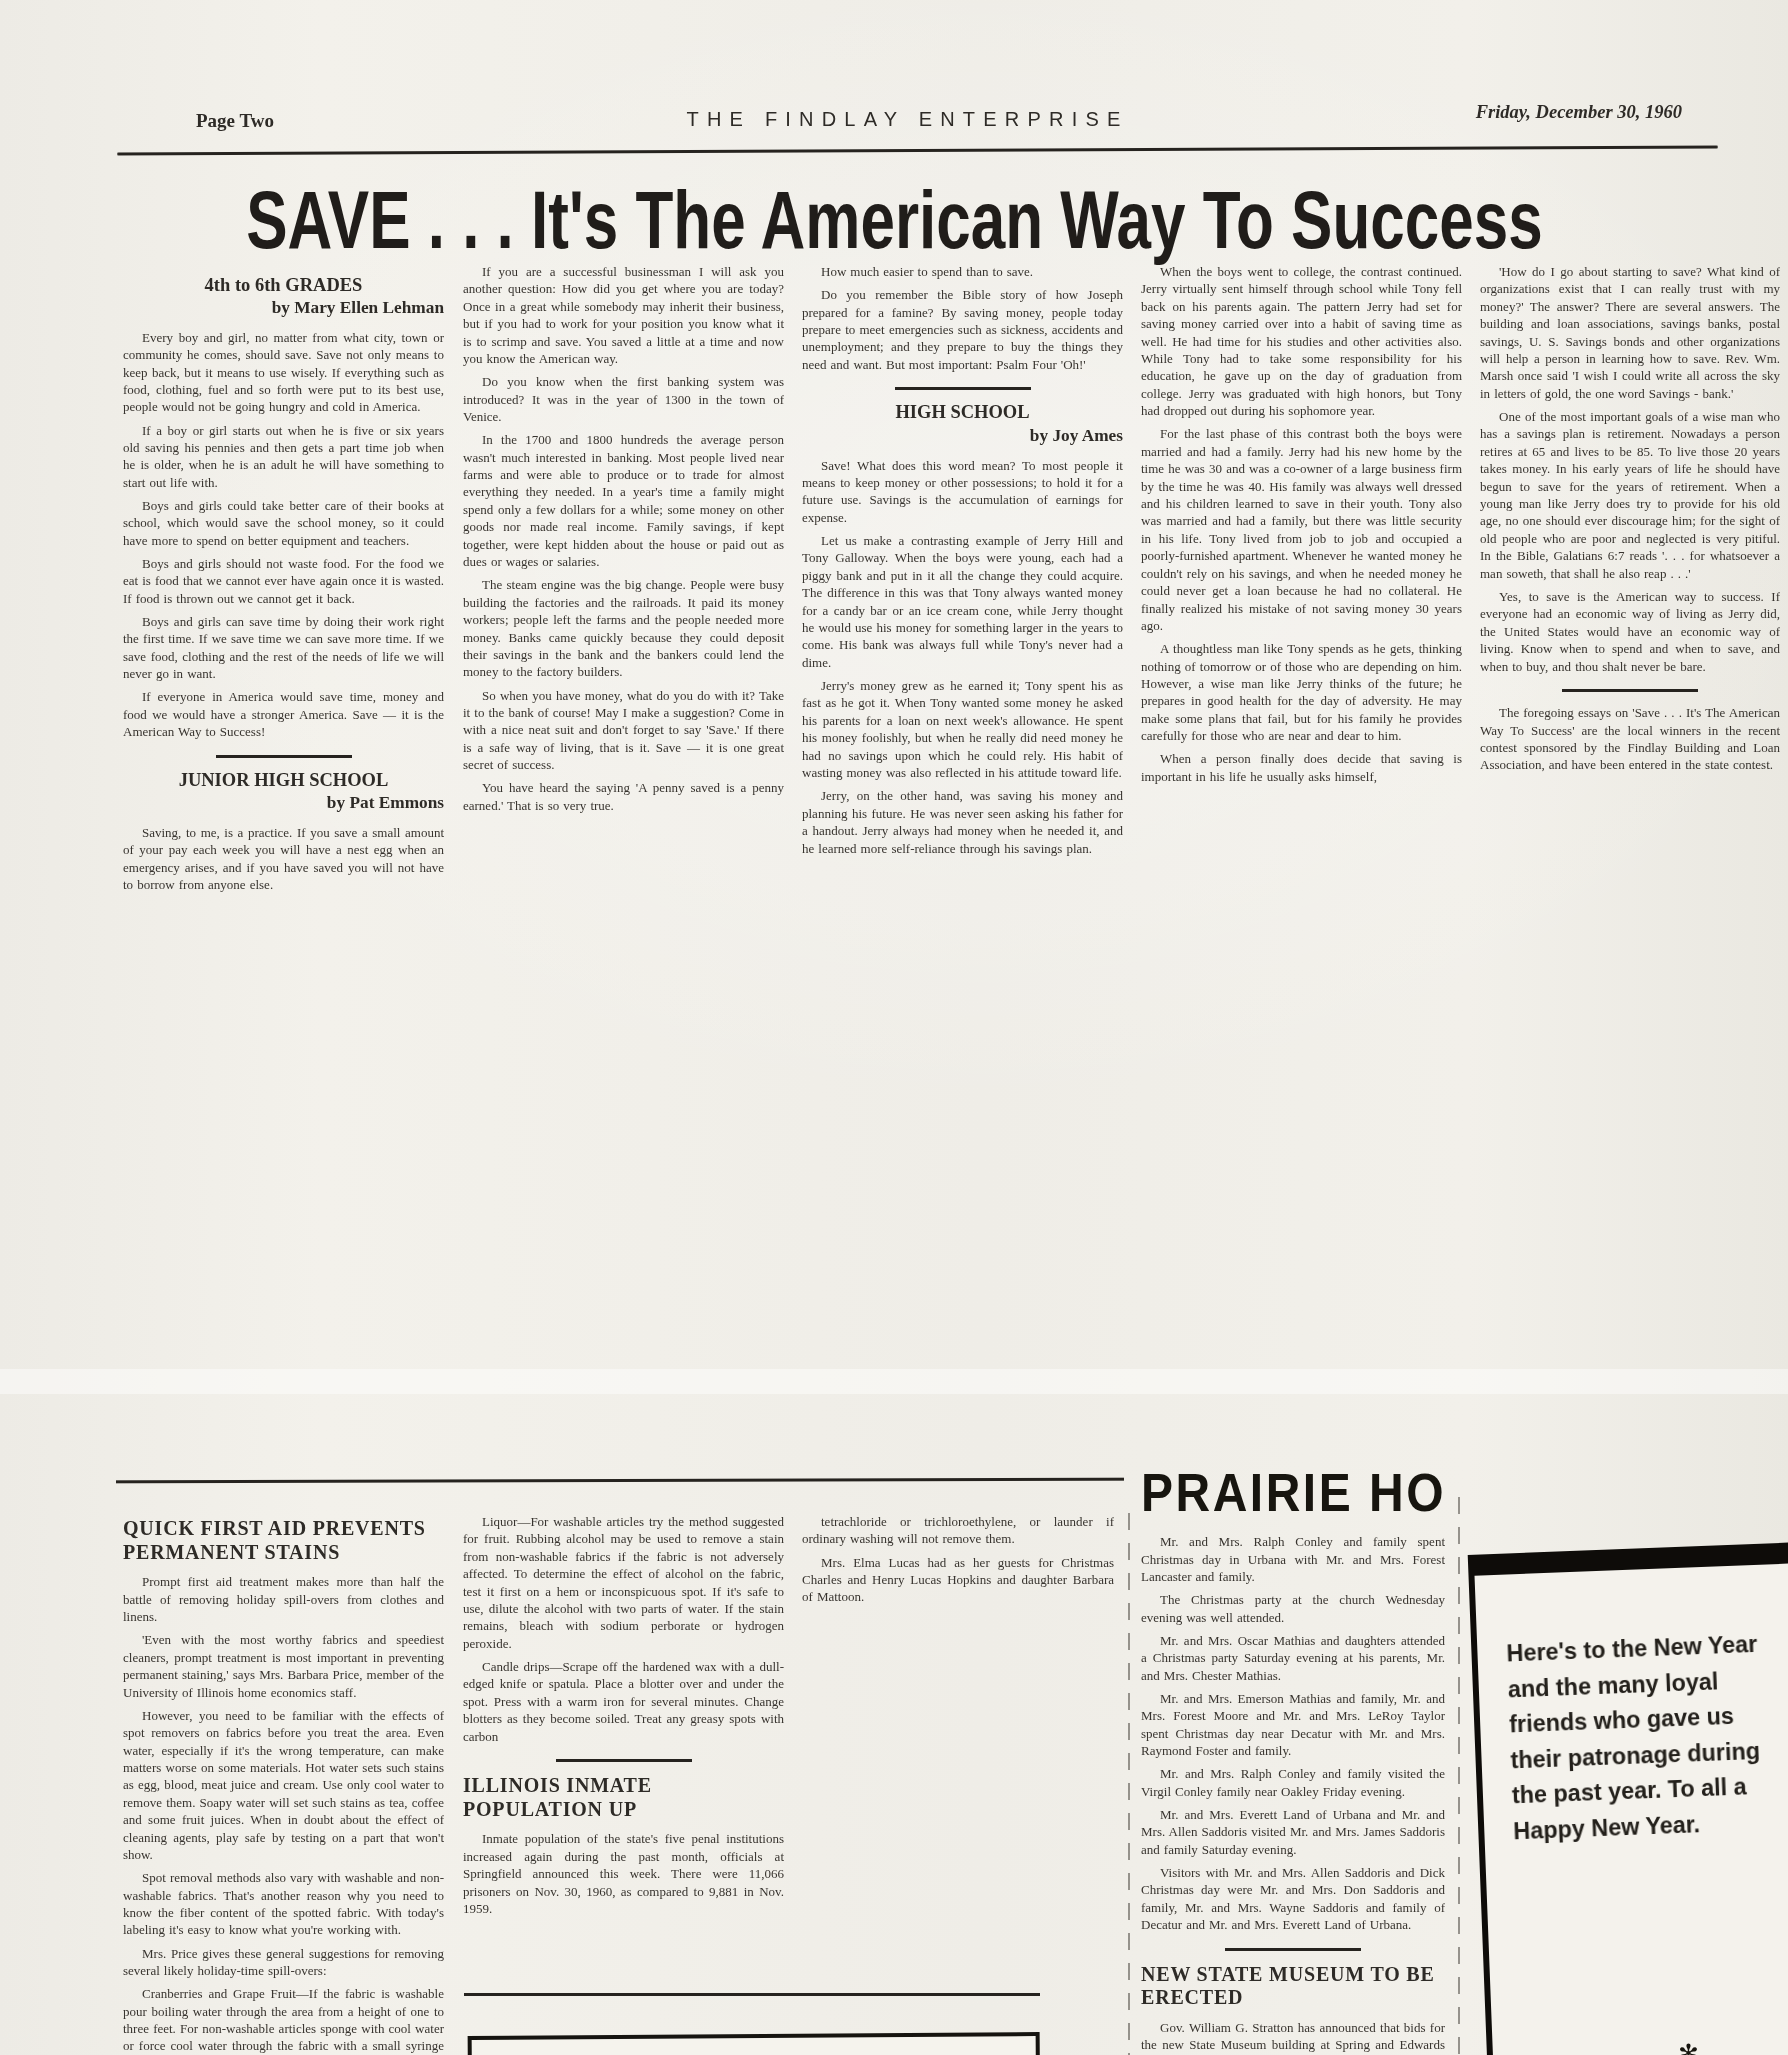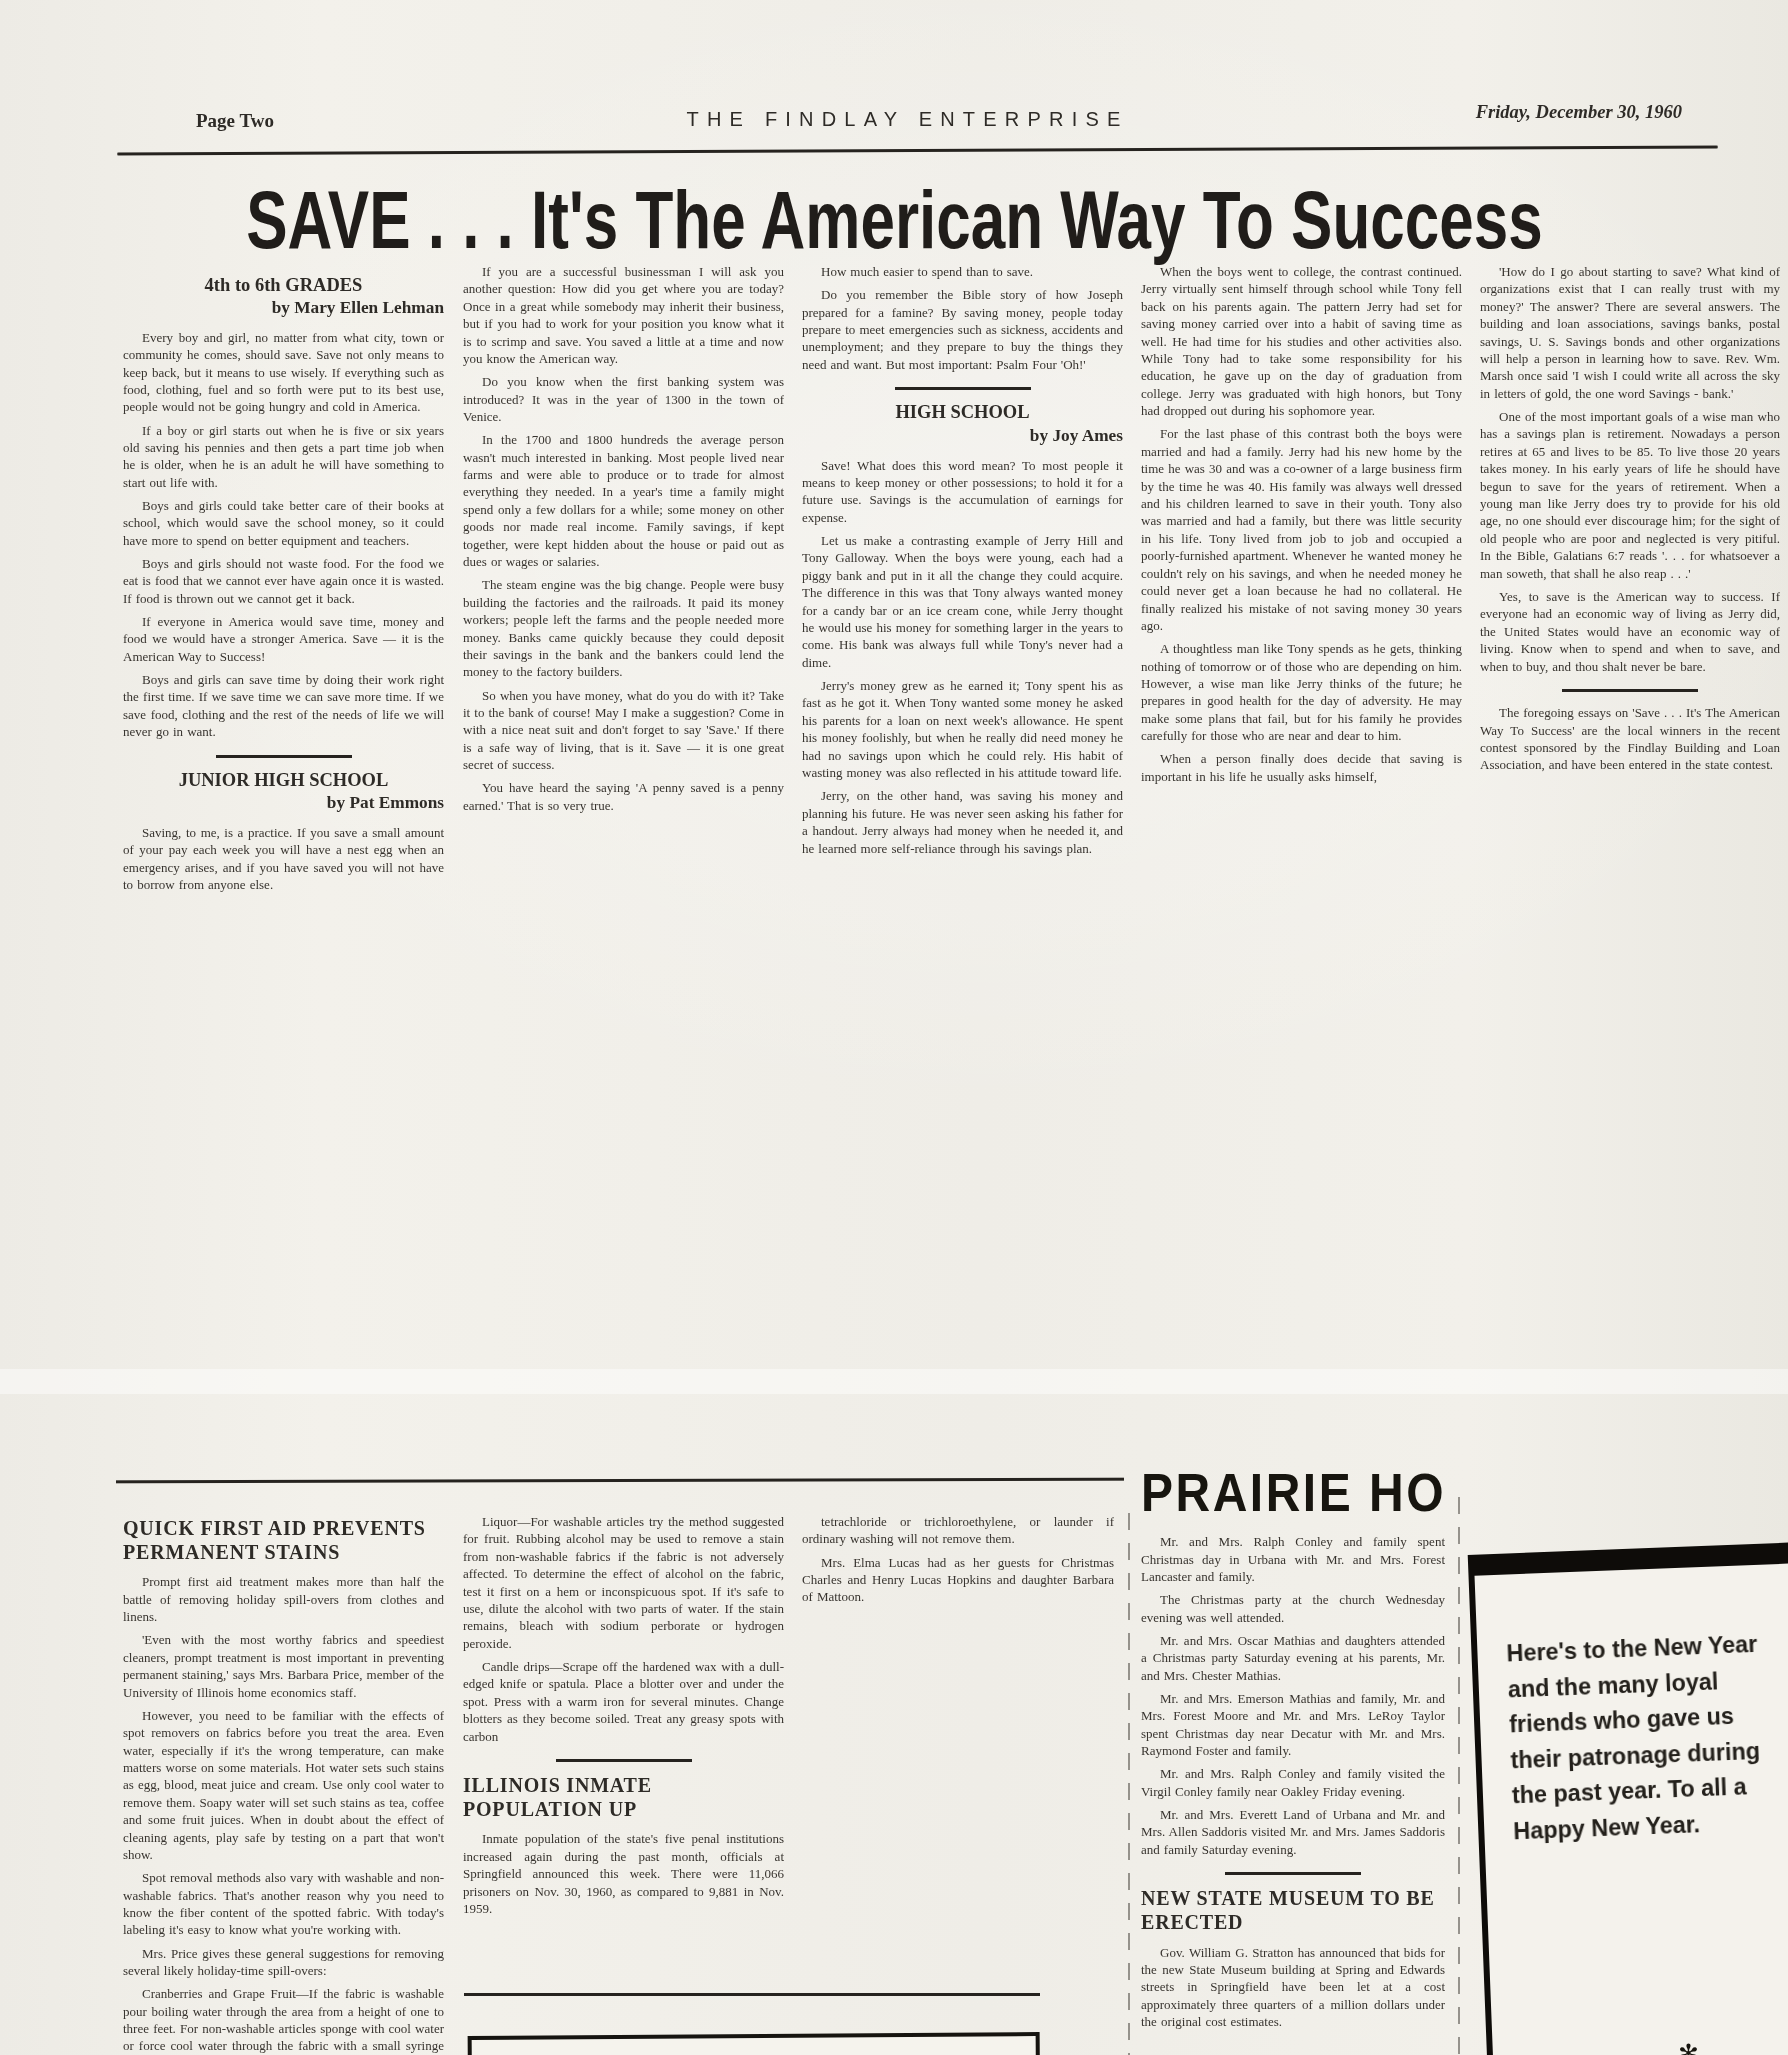--- a/index.html
+++ b/index.html
@@ -60,22 +60,22 @@
   <div class="headline">SAVE . . . It's The American Way To Success</div>
 
   <div class="tcol" style="left:123px; top:263px; width:321px; height:1205px;">
     <div class="col-head">4th to 6th GRADES</div>
     <div class="byline">by Mary Ellen Lehman</div>
     <div>
         <p class="para">Every boy and girl, no matter from what city, town or community he comes, should save. Save not only means to keep back, but it means to use wisely. If everything such as food, clothing, fuel and so forth were put to its best use, people would not be going hungry and cold in America.</p>
         <p class="para">If a boy or girl starts out when he is five or six years old saving his pennies and then gets a part time job when he is older, when he is an adult he will have something to start out life with.</p>
         <p class="para">Boys and girls could take better care of their books at school, which would save the school money, so it could have more to spend on better equipment and teachers.</p>
         <p class="para">Boys and girls should not waste food. For the food we eat is food that we cannot ever have again once it is wasted. If food is thrown out we cannot get it back.</p>
+        <p class="para">Boys and girls can save time by doing their work right the first time. If we save time we can save more time. If we save food, clothing and the rest of the needs of life we will never go in want.</p>
         <p class="para">If everyone in America would save time, money and food we would have a stronger America. Save — it is the American Way to Success!</p>
-        <p class="para">Boys and girls can save time by doing their work right the first time. If we save time we can save more time. If we save food, clothing and the rest of the needs of life we will never go in want.</p>
       </div>
     <div class="divider"></div>
     <div class="col-head">JUNIOR HIGH SCHOOL</div>
     <div class="byline">by Pat Emmons</div>
     <div>
         <p class="para">Saving, to me, is a practice. If you save a small amount of your pay each week you will have a nest egg when an emergency arises, and if you have saved you will not have to borrow from anyone else.</p>
       </div>
   </div>
 
   <div class="tcol" style="left:463px; top:263px; width:321px; height:1205px;">
@@ -164,20 +164,21 @@
 
   <div class="bcol" style="left:1141px; top:1462px; width:304px; height:1464px;">
     <div class="prairie-head">PRAIRIE HOME</div>
     <div>
         <p class="para">Mr. and Mrs. Ralph Conley and family spent Christmas day in Urbana with Mr. and Mrs. Forest Lancaster and family.</p>
         <p class="para">The Christmas party at the church Wednesday evening was well attended.</p>
         <p class="para">Mr. and Mrs. Oscar Mathias and daughters attended a Christmas party Saturday evening at his parents, Mr. and Mrs. Chester Mathias.</p>
         <p class="para">Mr. and Mrs. Emerson Mathias and family, Mr. and Mrs. Forest Moore and Mr. and Mrs. LeRoy Taylor spent Christmas day near Decatur with Mr. and Mrs. Raymond Foster and family.</p>
         <p class="para">Mr. and Mrs. Ralph Conley and family visited the Virgil Conley family near Oakley Friday evening.</p>
         <p class="para">Mr. and Mrs. Everett Land of Urbana and Mr. and Mrs. Allen Saddoris visited Mr. and Mrs. James Saddoris and family Saturday evening.</p>
+        <p class="para">Visitors with Mr. and Mrs. Allen Saddoris and Dick Christmas day were Mr. and Mrs. Don Saddoris and family, Mr. and Mrs. Wayne Saddoris and family of Decatur and Mr. and Mrs. Everett Land of Urbana.</p>
       </div>
     <div class="divider"></div>
     <div class="art-head">NEW STATE MUSEUM TO BE ERECTED</div>
     <div>
         <p class="para">Gov. William G. Stratton has announced that bids for the new State Museum building at Spring and Edwards streets in Springfield have been let at a cost approximately three quarters of a million dollars under the original cost estimates.</p>
       </div>
 
   </div>
 
   <div class="mc-ad">

